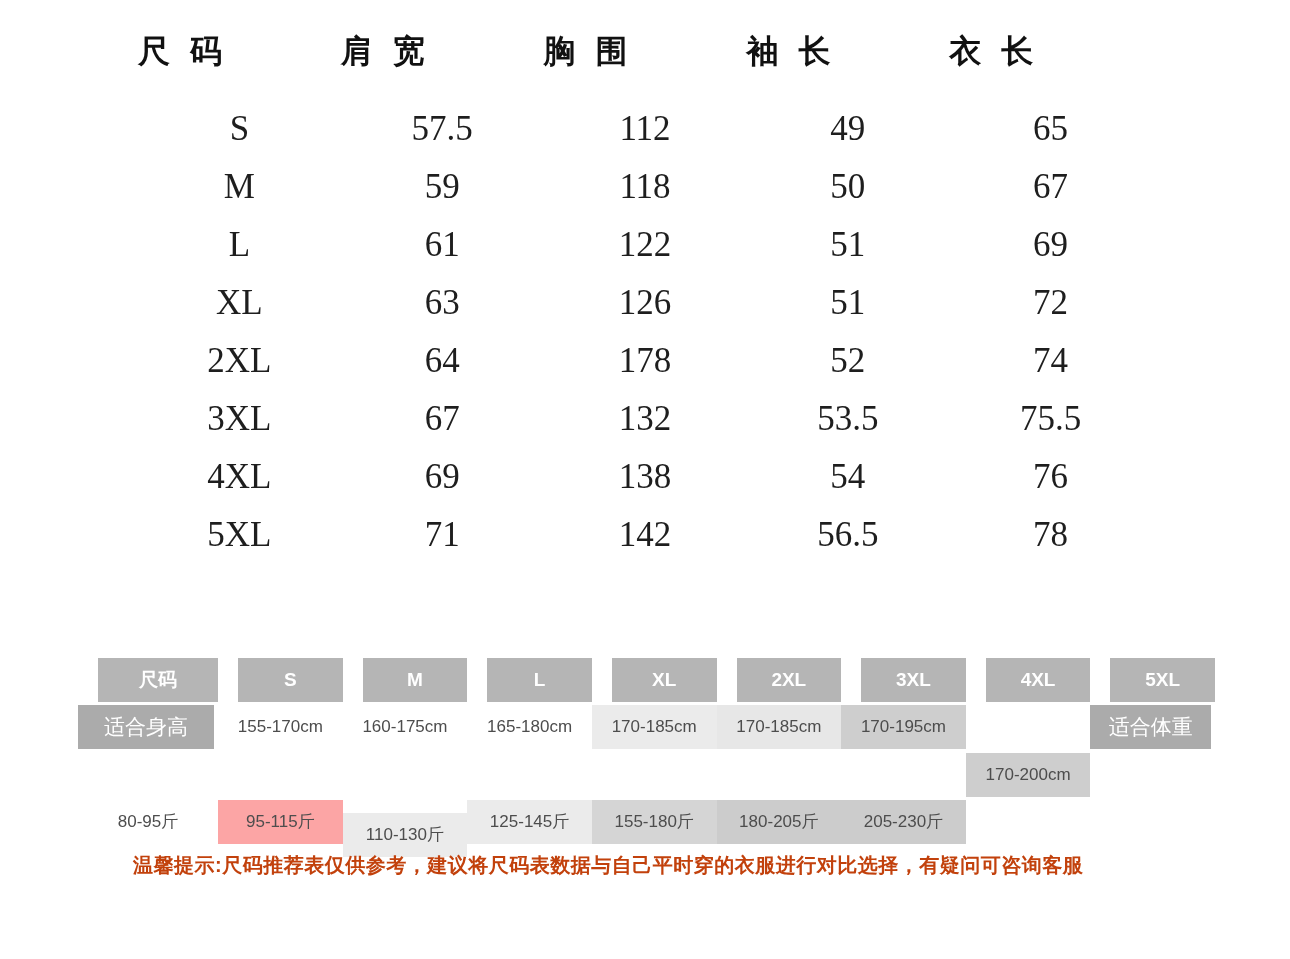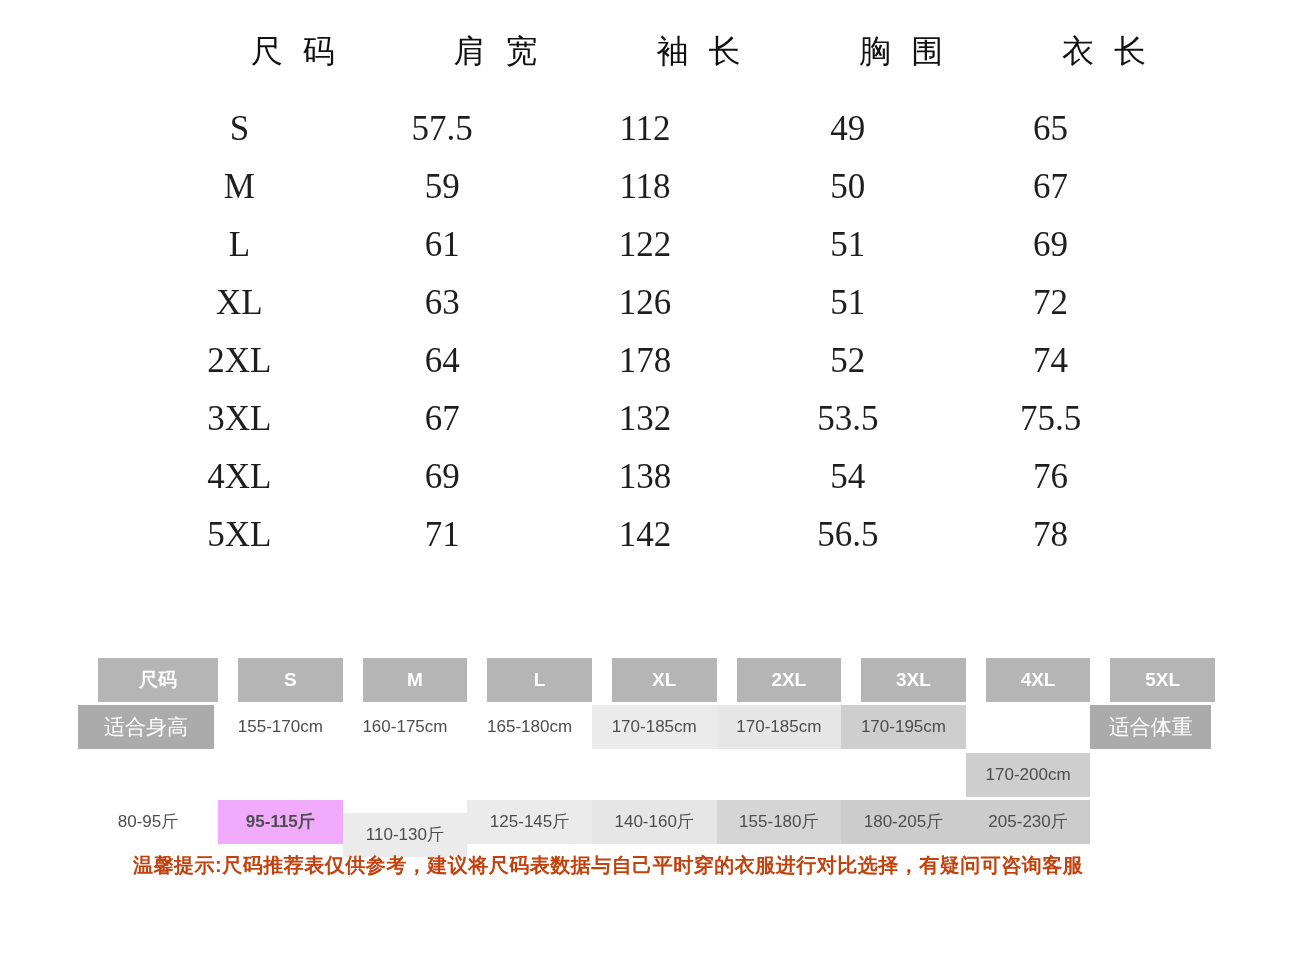--- a/index.html
+++ b/index.html
@@ -7,22 +7,22 @@
     width:1290px;height:959px;position:relative;background:#ffffff;
     font-family:"Liberation Sans","DejaVu Sans",sans-serif;overflow:hidden;
   }
   
   .tt{
     position:absolute;left:138px;top:20px;width:1014px;
     display:grid;grid-template-columns:repeat(5,1fr);
     font-family:"Liberation Serif","DejaVu Serif",serif;color:#1e1e1e;
   }
   .tt-h{
-    height:62px;line-height:62px;text-align:right;
-    font-weight:normal;font-size:32px;letter-spacing:6px;color:#111;
+    height:62px;line-height:62px;text-align:left;
+    font-weight:bold;font-size:32px;letter-spacing:6px;color:#111;
   }
   .tt-sp{grid-column:1/-1;height:18px;}
   .tt-c{height:58px;line-height:58px;text-align:center;font-size:35px;}
   
   .bt{
     position:absolute;left:78px;top:658px;width:1137px;
     display:grid;grid-template-columns:140px repeat(8,1fr);
     row-gap:3px;
   }
   .bt div{height:44px;line-height:44px;text-align:center;overflow:hidden;}
@@ -34,22 +34,22 @@
     position:absolute;left:133px;top:852px;width:1100px;
     font-size:20px;font-weight:bold;color:#c2410c;letter-spacing:0.5px;
   }
 </style>
 </head>
 <body>
 
 <div class="tt">
   <div class="tt-h">尺 码</div>
   <div class="tt-h">肩 宽</div>
+  <div class="tt-h">胸 围</div>
   <div class="tt-h">袖 长</div>
-  <div class="tt-h">胸 围</div>
   <div class="tt-h">衣 长</div>
   <div class="tt-sp"></div>
 
   <div class="tt-c">S</div>
   <div class="tt-c">57.5</div>
   <div class="tt-c">112</div>
   <div class="tt-c">49</div>
   <div class="tt-c">65</div>
 
   <div class="tt-c">M</div>
@@ -110,22 +110,21 @@
   <div class="bt-d" style="background-color: rgb(255, 255, 255);">155-170cm</div>
   <div class="bt-d" style="background-color: rgb(255, 255, 255);">160-175cm</div>
   <div class="bt-d" style="background-color: rgb(255, 255, 255);">165-180cm</div>
   <div class="bt-d" style="background-color: rgb(235, 235, 235);">170-185cm</div>
   <div class="bt-d" style="background-color: rgb(231, 231, 231);">170-185cm</div>
   <div class="bt-d" style="background-color: rgb(206, 206, 206);">170-195cm</div>
   <div class="bt-d" style="background-color: rgb(206, 206, 206); margin-top: 48px;">170-200cm</div>
 
   <div class="bt-l" style="background-color: rgb(171, 171, 171);">适合体重</div>
   <div class="bt-d" style="background-color: rgb(255, 255, 255);">80-95斤</div>
-  <div class="bt-d" style="background-color: #f0abfc; font-weight: bold;">95-115斤</div>
+  <div class="bt-d" style="background-color: #fca5a5;">95-115斤</div>
   <div class="bt-d" style="background-color: rgb(235, 235, 235); margin-top: 13px;">110-130斤</div>
   <div class="bt-d" style="background-color: rgb(235, 235, 235);">125-145斤</div>
-  <div class="bt-d" style="background-color: rgb(230, 230, 230);">140-160斤</div>
   <div class="bt-d" style="background-color: rgb(213, 213, 213);">155-180斤</div>
   <div class="bt-d" style="background-color: rgb(204, 204, 204);">180-205斤</div>
   <div class="bt-d" style="background-color: rgb(204, 204, 204);">205-230斤</div>
 </div>
 
 <div class="tip">温馨提示:尺码推荐表仅供参考，建议将尺码表数据与自己平时穿的衣服进行对比选择，有疑问可咨询客服</div>
 
 </body></html>

